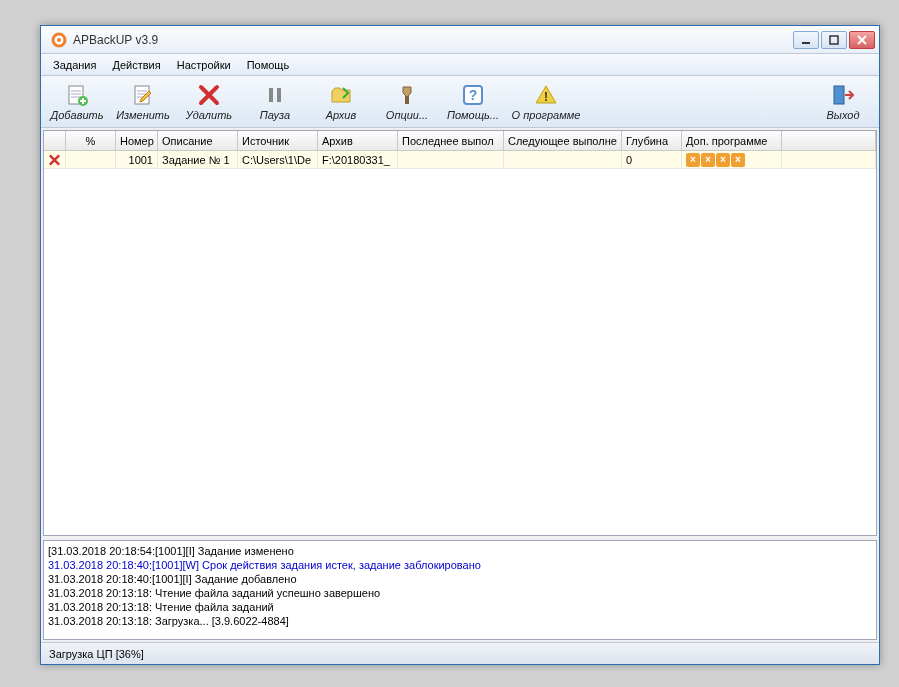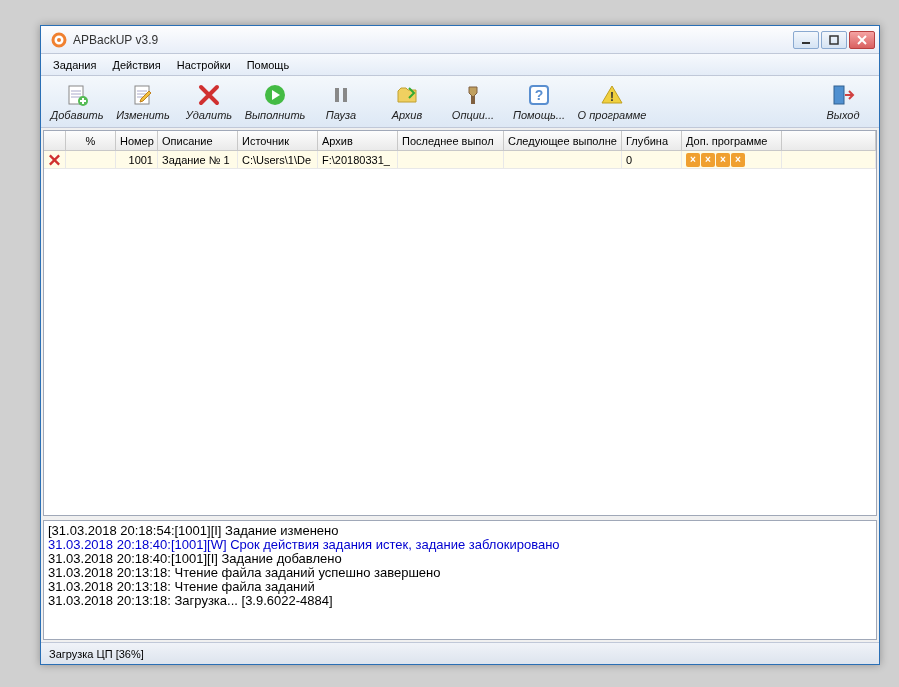--- a/index.html
+++ b/index.html
@@ -20,21 +20,21 @@
 .tool-label { font-size: 11px; color: #222; font-style: italic; }
 .spacer { flex: 1; }
 .grid-container { flex: 1; background: #fff; border: 1px solid #a0a8b8; margin: 2px; display: flex; flex-direction: column; overflow: hidden; }
 .grid-header { display: flex; height: 20px; background: linear-gradient(#fdfdfd, #eaeaea); border-bottom: 1px solid #c8c8c8; }
 .grid-th { border-right: 1px solid #c8c8c8; padding: 2px 4px; font-size: 11px; overflow: hidden; white-space: nowrap; display: flex; align-items: center; }
 .grid-body { flex: 1; overflow: auto; }
 .grid-row { display: flex; height: 18px; background: #fffce8; border-bottom: 1px solid #e8e8e8; }
 .grid-td { border-right: 1px solid #e8e8e8; padding: 6px 4px; font-size: 11px; overflow: hidden; white-space: nowrap; display: flex; align-items: center; }
 .status-x { display: flex; gap: 1px; }
 .status-x span { width: 14px; height: 14px; background: #f0a030; border-radius: 2px; color: #fff; font-size: 10px; display: flex; align-items: center; justify-content: center; font-weight: bold; }
-.log-pane { height: 120px; background: #fff; border: 1px solid #a0a8b8; margin: 2px; padding: 3px 4px; overflow: auto; font-size: 13px; line-height: 14px; }
+.log-pane { height: 100px; background: #fff; border: 1px solid #a0a8b8; margin: 2px; padding: 3px 4px; overflow: auto; font-size: 11px; line-height: 14px; }
 .log-line { white-space: nowrap; }
 .log-line.blue { color: #0000d0; }
 .statusbar { height: 22px; background: linear-gradient(#f0f3f8, #dde4ee); border-top: 1px solid #c0c8d8; display: flex; align-items: center; padding: 0 8px; font-size: 11px; }
 .row-x-icon { width:14px; height:14px; }
 </style>
 </head>
 <body>
 
 <div class="window">
   <div class="titlebar">
@@ -86,27 +86,20 @@
           <path d="M6 8h10M6 11h10M6 14h6" stroke="#aac"></path>
           <path d="M20 10l-8 8-3 1 1-3 8-8z" fill="#f0c040" stroke="#c08020"></path>
         </svg>
       <span class="tool-label">Изменить</span>
     </div>
     <div class="tool-btn">
       <svg class="tool-icon" viewBox="0 0 24 24">
           <path d="M4 4L20 20M20 4L4 20" stroke="#d03030" stroke-width="4" stroke-linecap="round"></path>
         </svg>
       <span class="tool-label">Удалить</span>
-    </div>
-    <div class="tool-btn">
-      <svg class="tool-icon" viewBox="0 0 24 24">
-          <circle cx="12" cy="12" r="10" fill="#4b4"></circle>
-          <path d="M9 7l8 5-8 5z" fill="#fff"></path>
-        </svg>
-      <span class="tool-label">Выполнить</span>
     </div>
     <div class="tool-btn">
       <svg class="tool-icon" viewBox="0 0 24 24">
           <rect x="6" y="5" width="4" height="14" fill="#888"></rect>
           <rect x="14" y="5" width="4" height="14" fill="#888"></rect>
         </svg>
       <span class="tool-label">Пауза</span>
     </div>
     <div class="tool-btn">
       <svg class="tool-icon" viewBox="0 0 24 24">

